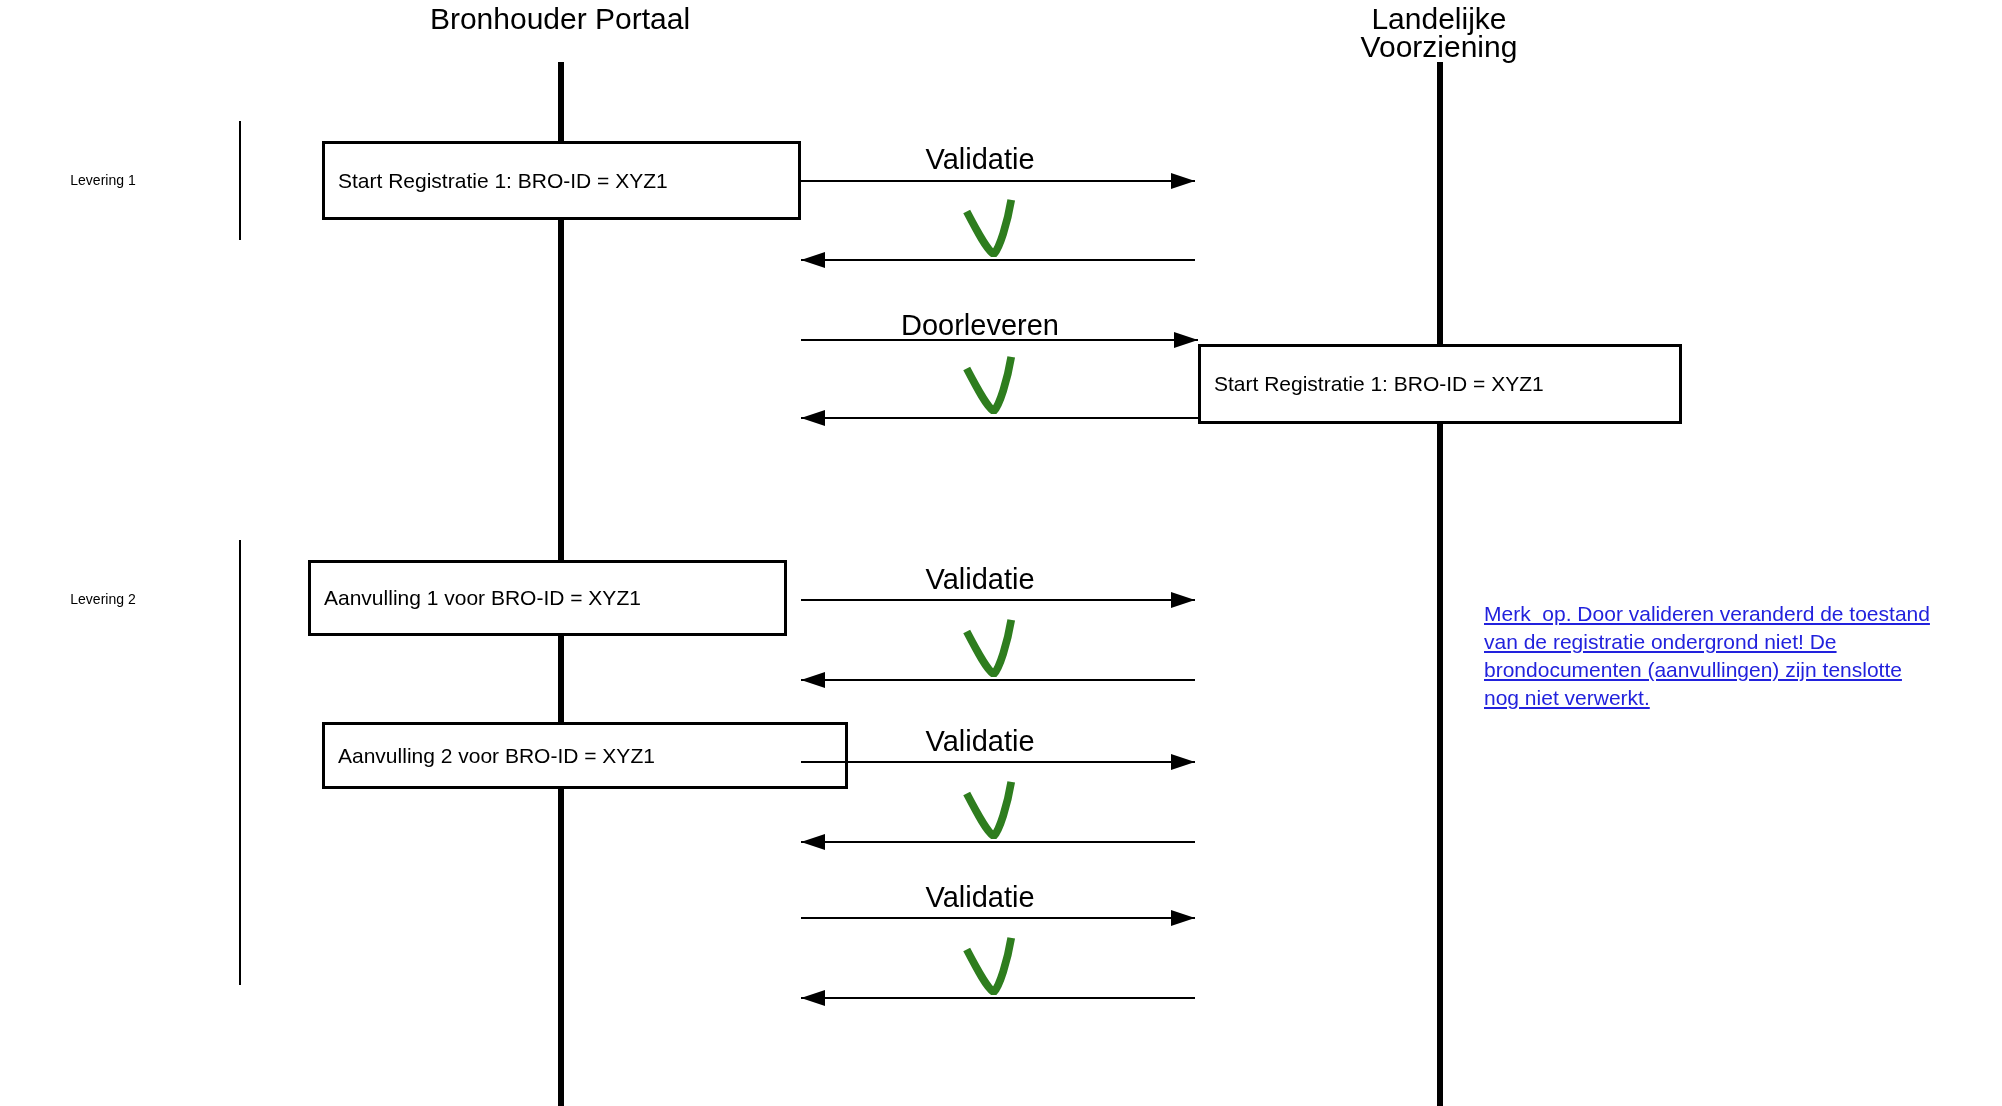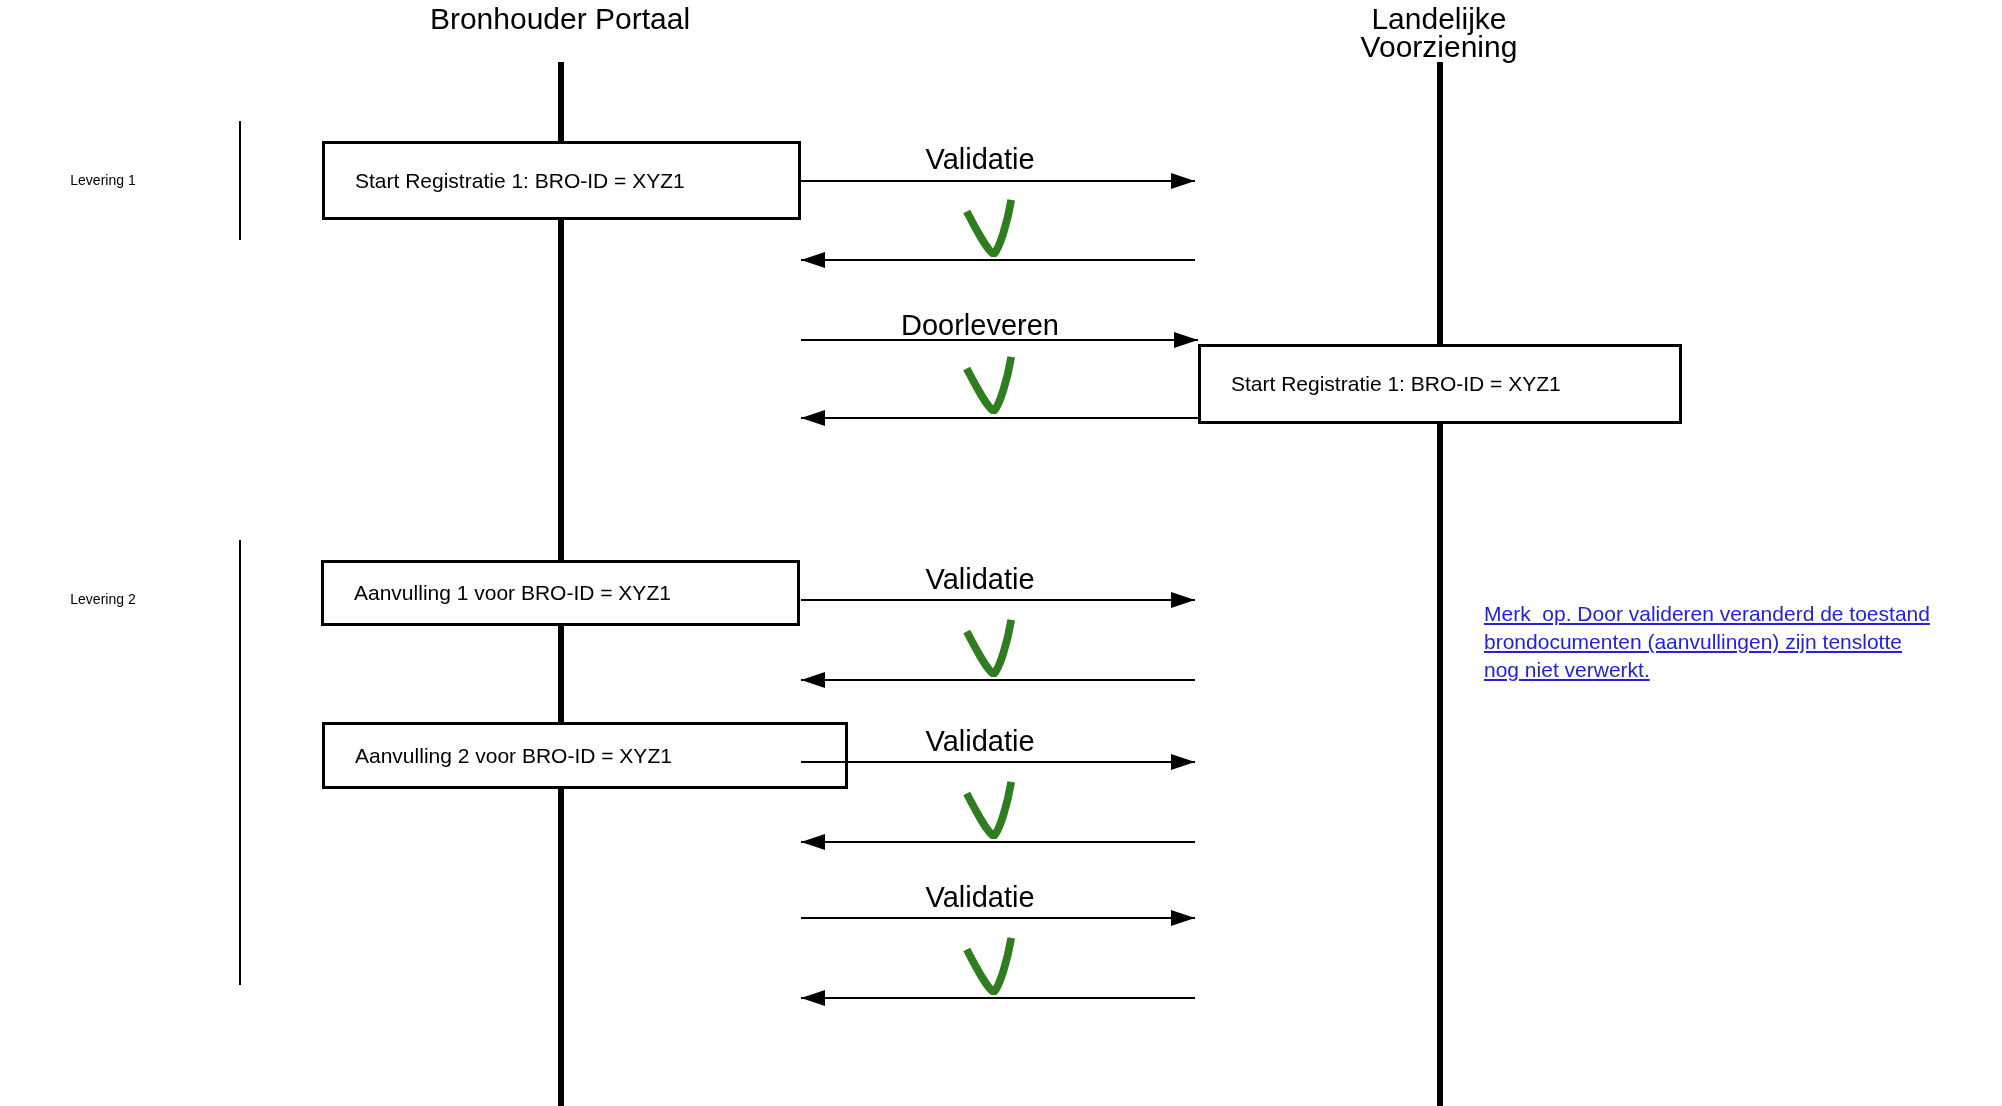--- a/index.html
+++ b/index.html
@@ -22,21 +22,21 @@
     position:absolute;width:2px;background:#000;
   }
   .group-label{
     position:absolute;width:150px;text-align:center;
     font-size:14px;line-height:26px;
   }
   .dbox{
     position:absolute;box-sizing:border-box;
     border:3px solid #000;background:#fff;
     display:flex;align-items:center;
-    font-size:21px;padding-left:30px;
+    font-size:21px;padding-left:13px;
     white-space:nowrap;
   }
   .flow-label{
     position:absolute;left:830px;width:300px;text-align:center;
     font-size:29px;line-height:25px;
   }
   .arrow{
     position:absolute;height:0;border-top:2px solid #000;
   }
   .head-r{
@@ -76,21 +76,21 @@
   <div class="group-label" style="left:28px;top:586px;">Levering 2</div>
 
   <div class="dbox" style="left:322px;top:141px;width:479px;height:79px;">
     <span>Start Registratie 1: BRO-ID = XYZ1</span>
   </div>
 
   <div class="dbox" style="left:1198px;top:344px;width:484px;height:80px;">
     <span>Start Registratie 1: BRO-ID = XYZ1</span>
   </div>
 
-  <div class="dbox" style="left:321px;top:560px;width:479px;height:66px;">
+  <div class="dbox" style="left:308px;top:560px;width:479px;height:76px;">
     <span>Aanvulling 1 voor BRO-ID = XYZ1</span>
   </div>
 
   <div class="dbox" style="left:322px;top:722px;width:526px;height:67px;">
     <span>Aanvulling 2 voor BRO-ID = XYZ1</span>
   </div>
 
 
   <div class="flow-label" style="top:147px;">Validatie</div>
   <div class="arrow" style="left:801px;top:180px;width:394px;">
@@ -142,17 +142,18 @@
   </div>
   <svg class="check" style="left:960px;top:935px;" viewBox="0 0 54 62">
     <path d="M 5 15 C 16 36, 26 55, 33 59 C 39 53, 47 27, 51 3" fill="none" stroke="#2E7D1E" stroke-width="8"></path>
   </svg>
   <div class="arrow" style="left:801px;top:997px;width:394px;">
     <span class="head-l"></span>
   </div>
 
   <div class="note">
     <div>Merk  op. Door valideren veranderd de toestand</div>
+    <div>van de registratie ondergrond niet! De</div>
     <div>brondocumenten (aanvullingen) zijn tenslotte</div>
     <div>nog niet verwerkt.</div>
   </div>
 
 </div>
 
 </body></html>

